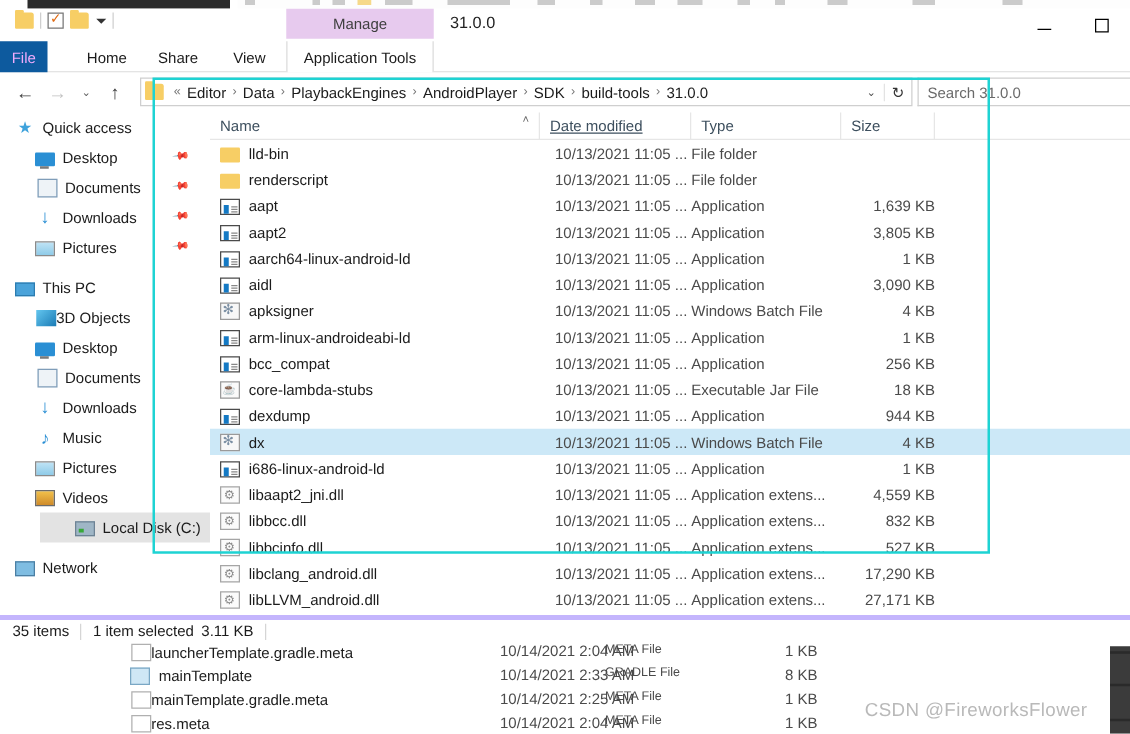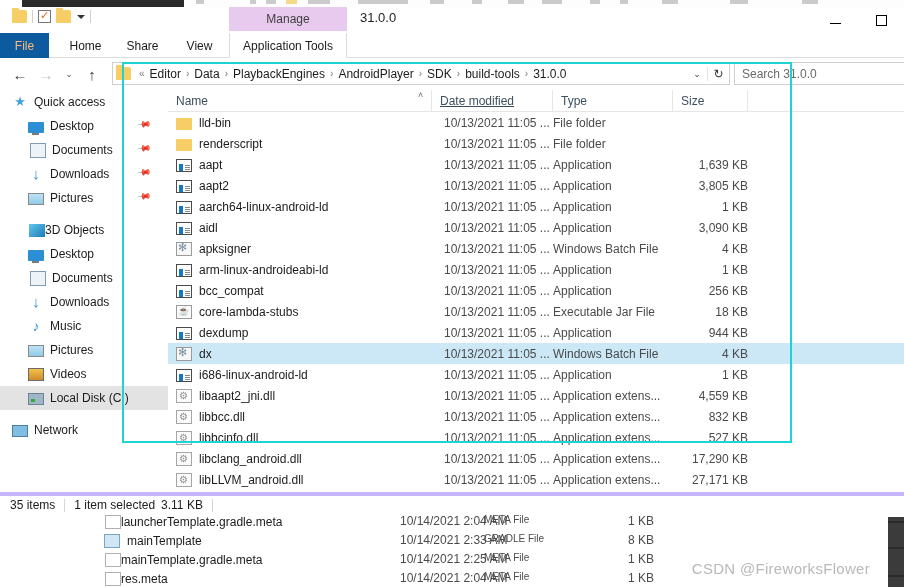--- a/index.html
+++ b/index.html
@@ -76,21 +76,21 @@
 
   
   .ribbon {
     position: absolute; left: 0; top: 33px; width: 904px; height: 25px;
     background: #ffffff; border-bottom: 1px solid #dcdcdc;
   }
   .tab {
     position: absolute; top: 0; height: 25px; display: flex; align-items: center;
     justify-content: center; font-size: 12px; color: #1b1b1b;
   }
-  .tab.file { left: 0; width: 49px; background: #0d5a9e; color: #fdba74; }
+  .tab.file { left: 0; width: 38px; background: #0d5a9e; color: #f0abfc; }
   .tab.home { left: 57px; width: 57px; }
   .tab.share { left: 114px; width: 57px; }
   .tab.view { left: 171px; width: 57px; }
   .tab.apptools {
     left: 229px; width: 118px; border-left: 1px solid #dcdcdc; border-right: 1px solid #dcdcdc;
     background: #fff;
   }
 
   
   .addrrow { position: absolute; left: 0; top: 58px; width: 904px; height: 32px; background: #fff; }
@@ -121,21 +121,21 @@
 
   
   .navpane {
     position: absolute; left: 0; top: 90px; width: 168px; height: 408px; background: #fff;
   }
   .navitem {
     position: relative; height: 24px; display: flex; align-items: center;
     font-size: 12px; color: #1b1b1b;
   }
   .navitem .nlabel { white-space: nowrap; }
-  .navitem.sel { background: #e3e3e3; }
+  .navitem.sel { background: #e3e3e3; margin-left: 32px; }
   .nav-ic { width: 16px; height: 16px; margin-right: 6px; flex: 0 0 16px; position: relative; }
   .pin {
     position: absolute; right: 18px; top: 6px; color: #8d8d8d; font-size: 11px;
     transform: rotate(40deg);
   }
 
   
   .ic-star { color: #3fa3dc; font-size: 13px; line-height: 16px; text-align: center; }
   .ic-monitor { width: 15px; height: 11px; background: #2a8fd4; border-radius: 1px; margin-top: 2px; position: relative; }
   .ic-monitor:after { content:""; position:absolute; left:4px; bottom:-2px; width:7px; height:2px; background:#7a7a7a; }
@@ -384,20 +384,25 @@
         <span class="pin" style="font-size: 9px;">📌</span>
       </div>
       <div class="navitem">
         <span style="width: 28px; flex: 0 0 28px;"></span>
         <span class="nav-ic ic-pic"></span>
         <span class="nlabel">Pictures</span>
         <span class="pin" style="font-size: 9px;">📌</span>
       </div>
       <div style="height: 8px;"></div>
       <div class="navitem">
+        <span style="width: 12px; flex: 0 0 12px;"></span>
+        <span class="nav-ic ic-pc"></span>
+        <span class="nlabel">This PC</span>
+      </div>
+      <div class="navitem">
         <span style="width: 28px; flex: 0 0 28px;"></span>
         <span class="nav-ic ic-3d"></span>
         <span class="nlabel">3D Objects</span>
       </div>
       <div class="navitem">
         <span style="width: 28px; flex: 0 0 28px;"></span>
         <span class="nav-ic ic-monitor"></span>
         <span class="nlabel">Desktop</span>
       </div>
       <div class="navitem">

